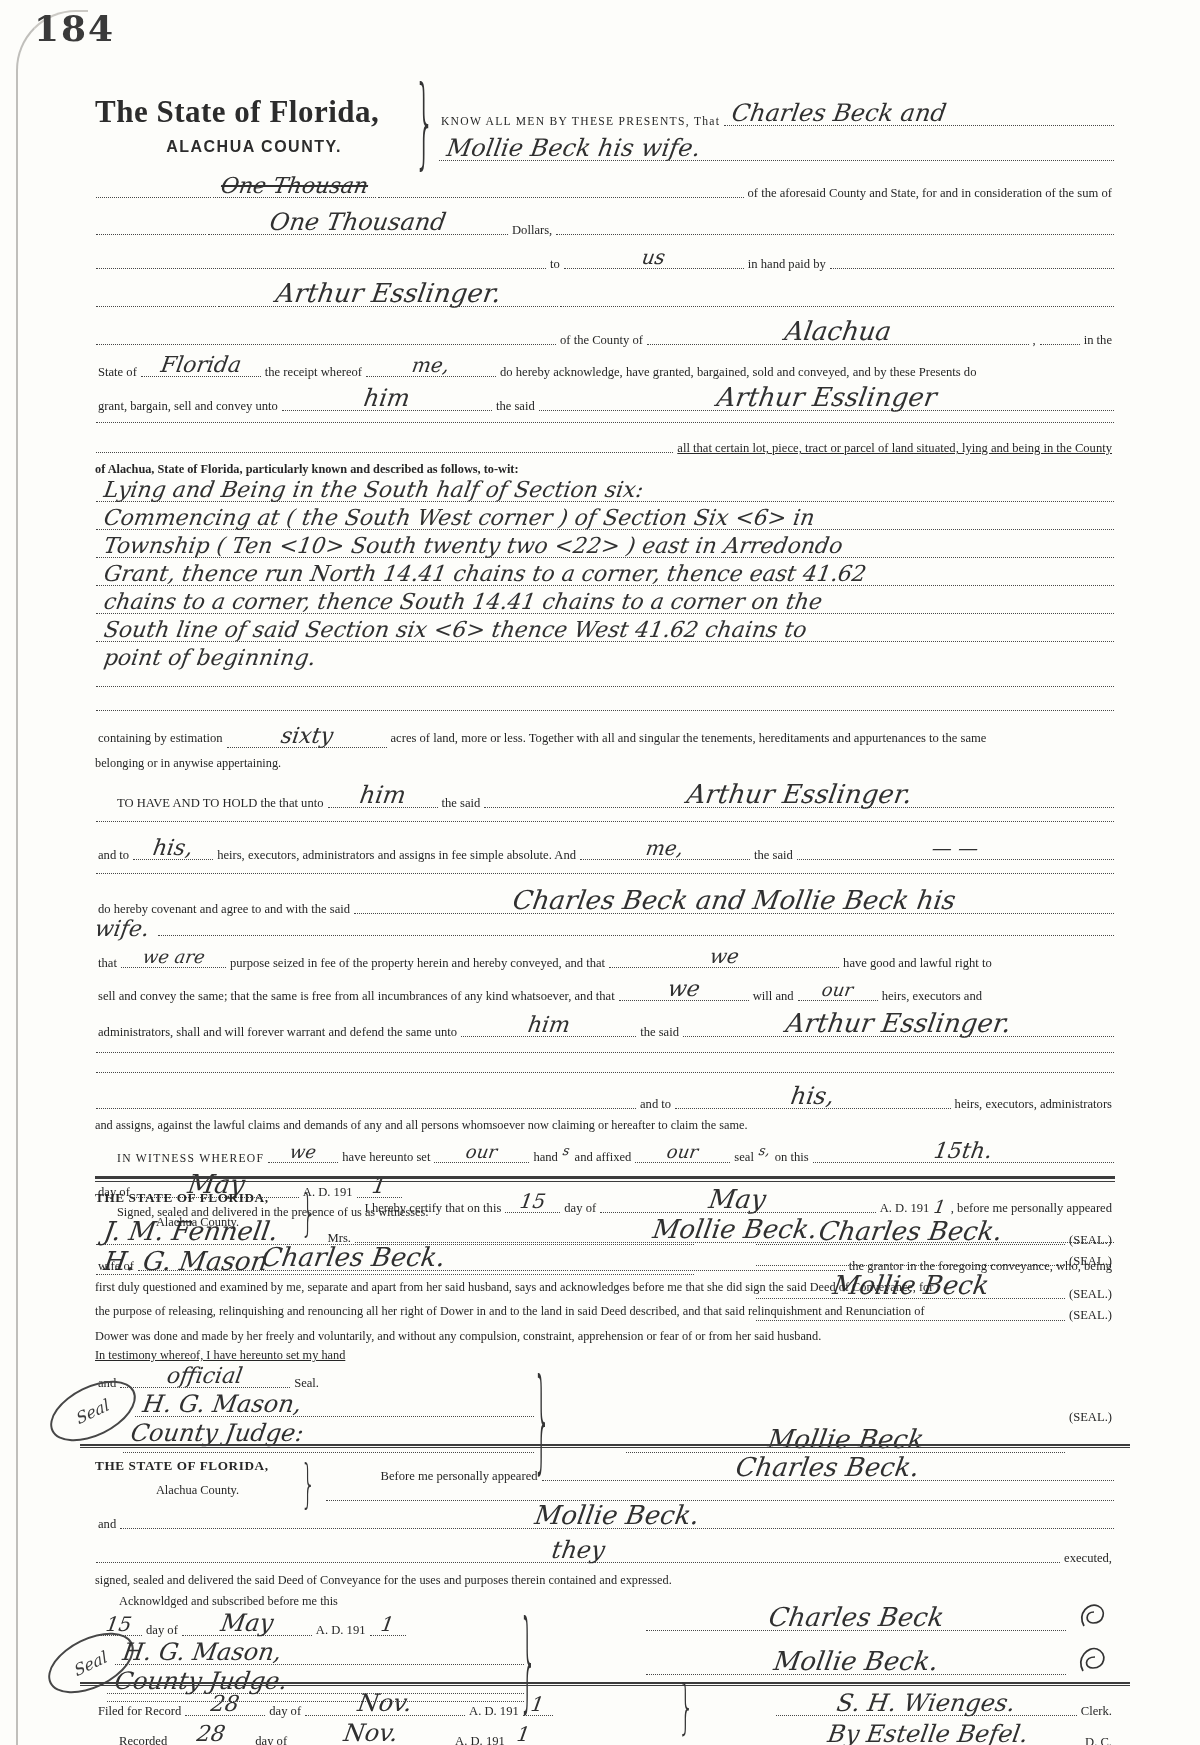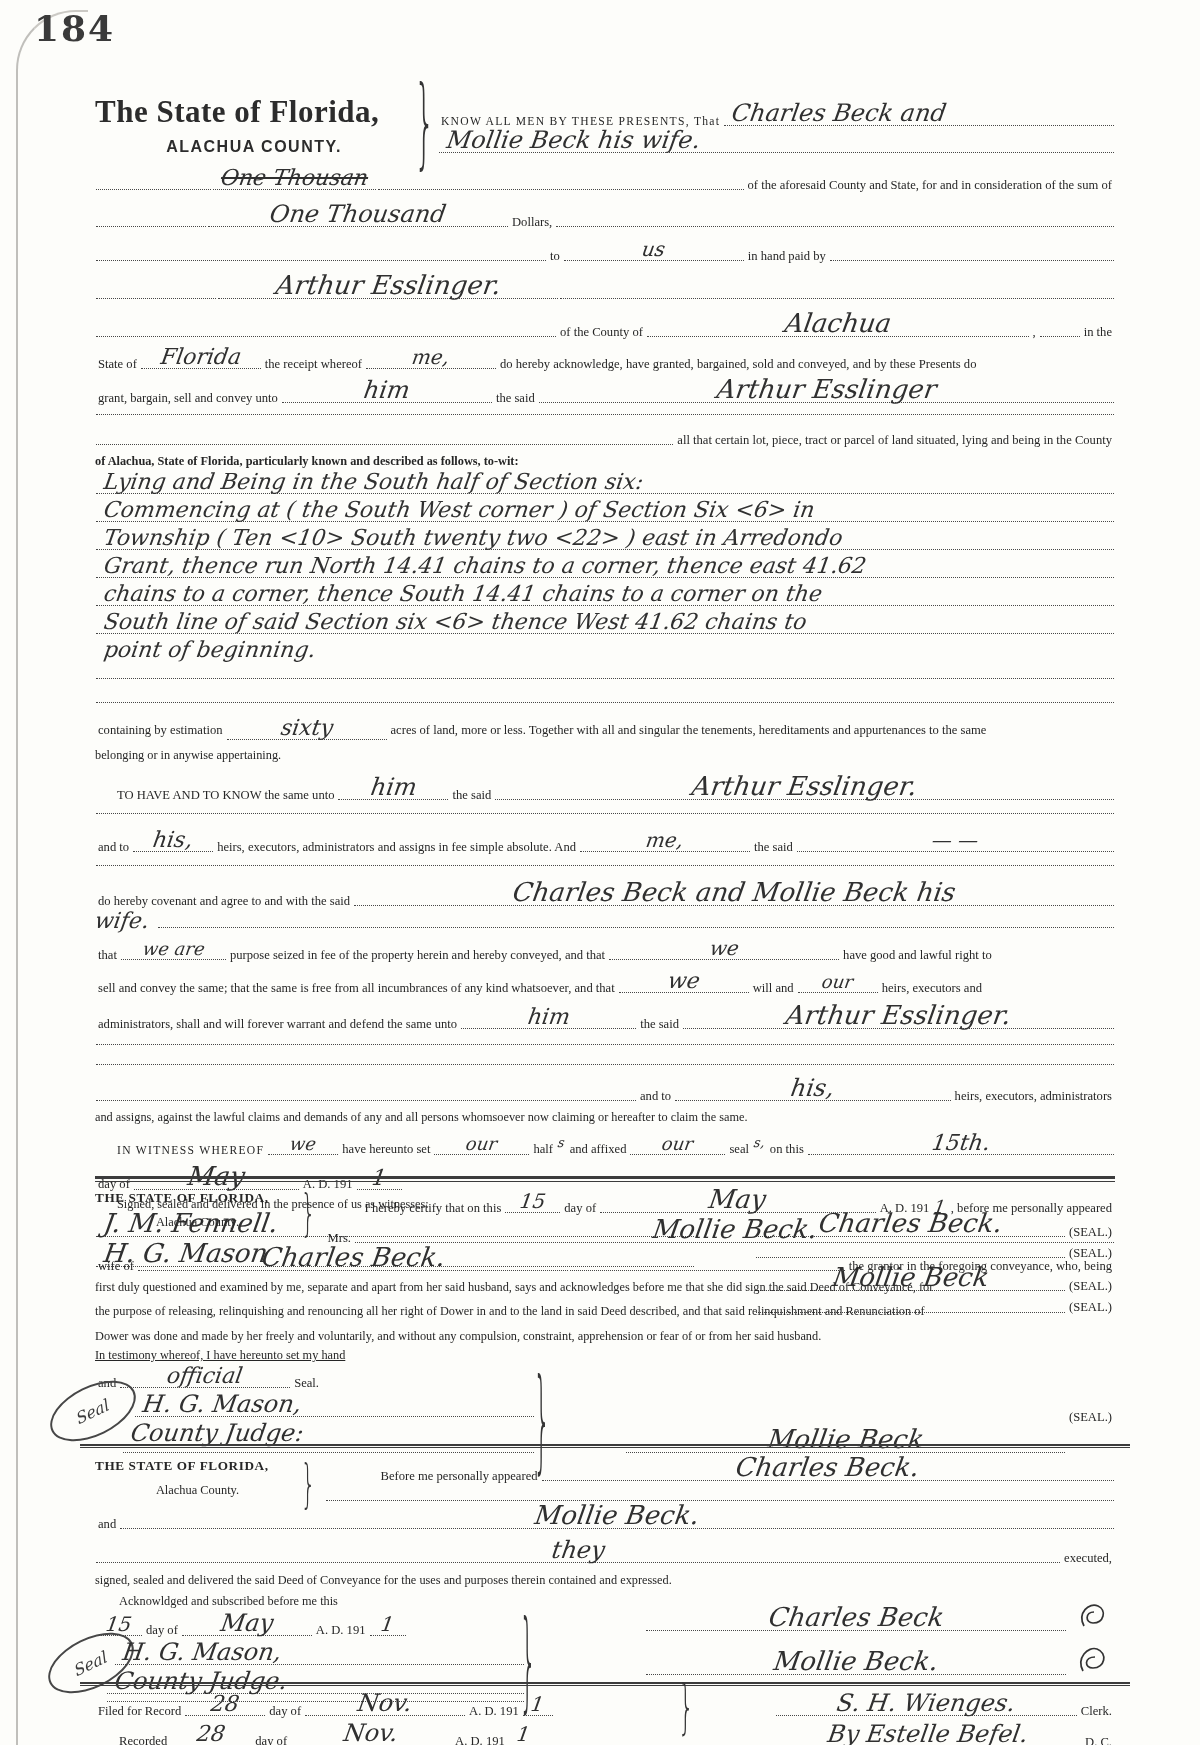--- a/index.html
+++ b/index.html
@@ -45,21 +45,21 @@
 
   <div class="sec" style="top:80px;">
 
     <div class="fl" style="align-items:flex-start;margin-bottom:12px;">
       <div style="flex:0 0 318px;padding-top:16px;">
         <div class="bigtitle">The State of Florida,</div>
         <div class="county">ALACHUA COUNTY.</div>
       </div>
       <div class="brace" style="font-size:36px;transform:scale(.9,2.7);transform-origin:center;margin:22px 2px 0 0;">}</div>
       <div style="flex:1 1 auto;padding-top:22px;">
-        <div class="fl" style="margin-bottom:0;">
+        <div class="fl" style="margin-bottom:8px;">
           <span class="p sc">KNOW ALL MEN BY THESE PRESENTS, That</span>
           <span class="ds dsl" style="flex:1;"><b class="hw h24">Charles Beck and</b></span>
         </div>
         <div class="fl" style="margin-bottom:0;">
           <span class="ds dsl" style="flex:1;"><b class="hw h24">Mollie Beck his wife.</b></span>
         </div>
       </div>
     </div>
 
     <div class="fl">
@@ -103,21 +103,21 @@
     </div>
     <div class="fl" style="margin-bottom:8px;">
       <span class="p">grant, bargain, sell and convey unto</span>
       <span class="ds" style="flex:0 0 210px;"><b class="hw h24">him</b></span>
       <span class="p">the said</span>
       <span class="ds" style="flex:1;"><b class="hw h26">Arthur Esslinger</b></span>
     </div>
     <div class="fl" style="margin-bottom:14px;">
         <i class="d"></i>
       </div>
-    <div class="fl" style="margin-bottom:6px;">
+    <div class="fl" style="margin-bottom:6px;text-decoration:underline;">
       <i class="d"></i>
       <span class="p">all that certain lot, piece, tract or parcel of land situated, lying and being in the County</span>
     </div>
     <div class="pp" style="margin-bottom:2px;font-weight:bold;">of Alachua, State of Florida, particularly known and described as follows, to-wit:</div>
 
     <div class="fl" style="margin-bottom:3px;">
         <span class="ds dsl" style="flex:1;"><b class="hw h22">Lying and Being in the South half of Section six:</b></span>
       </div>
     <div class="fl" style="margin-bottom:3px;">
         <span class="ds dsl" style="flex:1;"><b class="hw h22">Commencing at ( the South West corner ) of Section Six &lt;6&gt; in</b></span>
@@ -145,21 +145,21 @@
         <i class="d"></i>
       </div>
 
     <div class="fl" style="margin-bottom:5px;align-items:center;">
       <span class="p">containing by estimation</span>
       <span class="ds" style="flex:0 0 160px;"><b class="hw h22">sixty</b></span>
       <span class="p">acres of land, more or less.  Together with all and singular the tenements, hereditaments and appurtenances to the same</span>
     </div>
     <div class="pp" style="margin-bottom:12px;">belonging or in anywise appertaining.</div>
     <div class="fl" style="margin-bottom:10px;">
-      <span class="p" style="padding-left:22px;">TO HAVE AND TO KNOW the same unto</span>
+      <span class="p" style="padding-left:22px;">TO HAVE AND TO HOLD the that unto</span>
       <span class="ds" style="flex:0 0 110px;"><b class="hw h24">him</b></span>
       <span class="p">the said</span>
       <span class="ds" style="flex:1;"><b class="hw h26">Arthur Esslinger.</b></span>
     </div>
     <div class="fl" style="margin-bottom:13px;">
         <i class="d"></i>
       </div>
     <div class="fl" style="margin-bottom:10px;">
       <span class="p">and to</span>
       <span class="ds" style="flex:0 0 80px;"><b class="hw h22">his,</b></span>
@@ -213,21 +213,21 @@
       <span class="ds" style="flex:1;"><b class="hw h24">his,</b></span>
       <span class="p">heirs, executors, administrators</span>
     </div>
     <div class="pp" style="margin-bottom:7px;">and assigns, against the lawful claims and demands of any and all persons whomsoever now claiming or hereafter to claim the same.</div>
 
     <div class="fl" style="margin-bottom:7px;">
       <span class="p sc" style="padding-left:22px;">IN WITNESS WHEREOF</span>
       <span class="ds" style="flex:0 0 70px;"><b class="hw h18">we</b></span>
       <span class="p">have hereunto set</span>
       <span class="ds" style="flex:0 0 95px;"><b class="hw h18">our</b></span>
-      <span class="p">half</span>
+      <span class="p">hand</span>
         <b class="hw sup">s</b>
       <span class="p">and affixed</span>
       <span class="ds" style="flex:0 0 95px;"><b class="hw h18">our</b></span>
       <span class="p">seal</span>
         <b class="hw sup">s,</b>
       <span class="p">on this</span>
       <span class="ds" style="flex:1;"><b class="hw h22">15th.</b></span>
     </div>
     <div class="fl" style="margin-bottom:4px;">
       <span class="p">day of</span>

